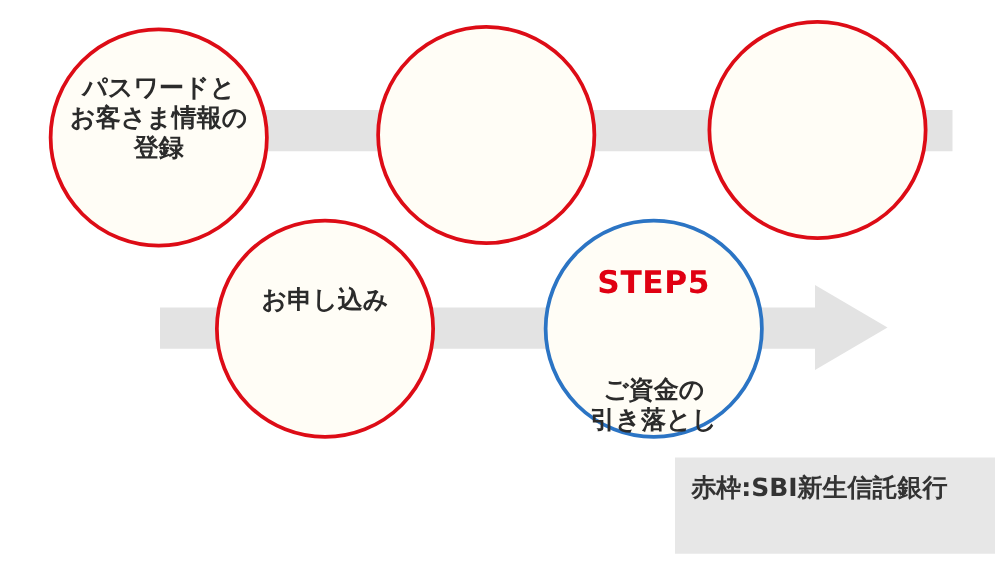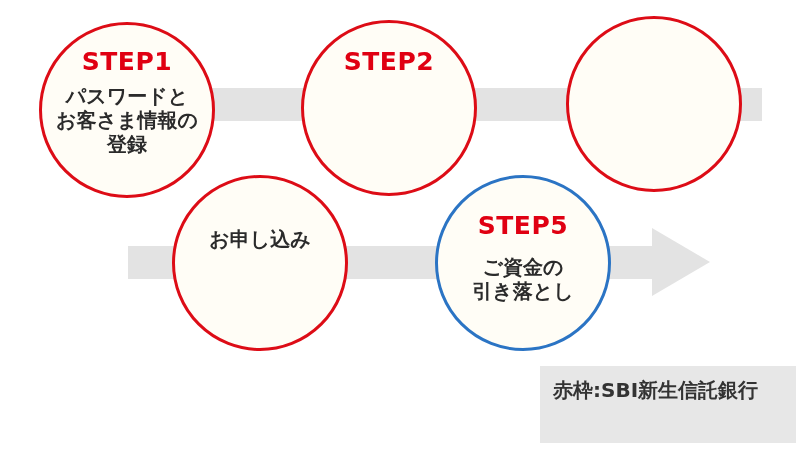--- a/index.html
+++ b/index.html
@@ -37,21 +37,21 @@
     border-radius: 50%;
     background: var(--color-circle_fill, #fffdf6);
     box-sizing: border-box;
     z-index: 1;
     display: flex;
     flex-direction: column;
     align-items: center;
     text-align: center;
   }
   .circle.red-border  { border: 3px solid var(--color-red_border, #dd0c16); }
-  .circle.blue-border { border: 3px solid var(--color-blue_border, #2b74c4); }
+  .circle.blue-border { border: 3px solid var(--color-blue_border, #2b74c4); gap: 44px; }
 
   .s1 { left: 39px;  top: 22px;  padding-top: 24px; }
   .s2 { left: 301px; top: 20px;  padding-top: 26px; }
   .s3 { left: 566px; top: 16px;  padding-top: 32px; }
   .s4 { left: 172px; top: 175px; padding-top: 33px; }
   .s5 { left: 435px; top: 175px; padding-top: 35px; }
 
   .step-label {
     font-size: 25px;
     font-weight: 700;
@@ -94,28 +94,26 @@
 </head>
 <body>
 
 <div class="canvas">
 
   <div class="band band-row1"></div>
   <div class="band band-row2"></div>
   <div class="arrowhead"></div>
 
   <div class="circle s1 red-border">
-    <div class="step-label">STEP1</div>
     <div class="step-desc">パスワードと
 お客さま情報の
 登録</div>
   </div>
 
   <div class="circle s2 red-border">
-    <div class="step-label">STEP2</div>
   </div>
 
   <div class="circle s3 red-border">
   </div>
 
   <div class="circle s4 red-border">
     <div class="step-desc">お申し込み</div>
   </div>
 
   <div class="circle s5 blue-border">

